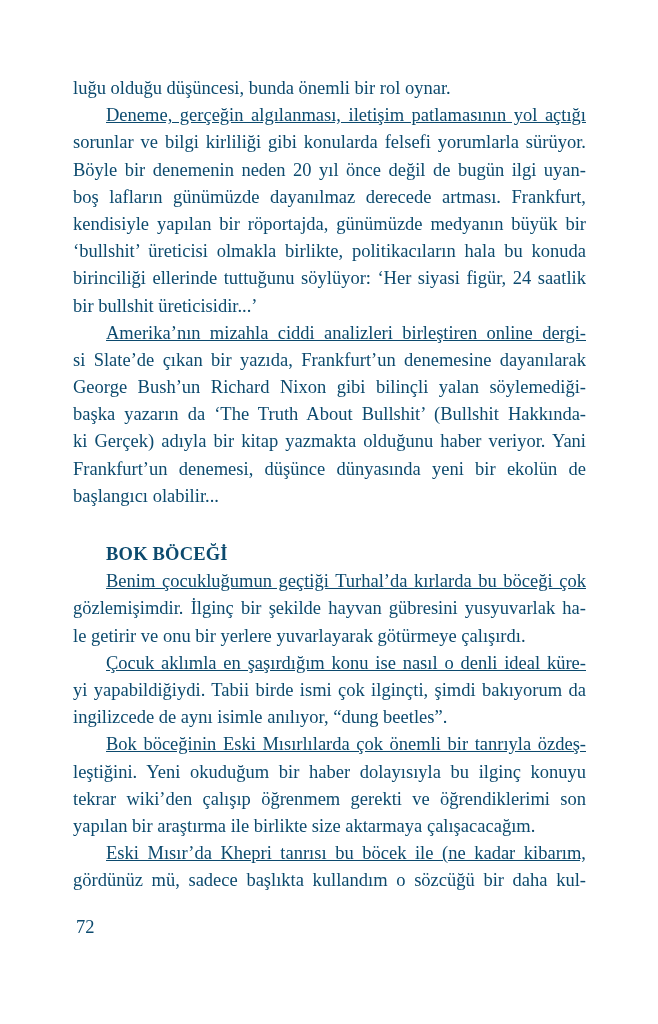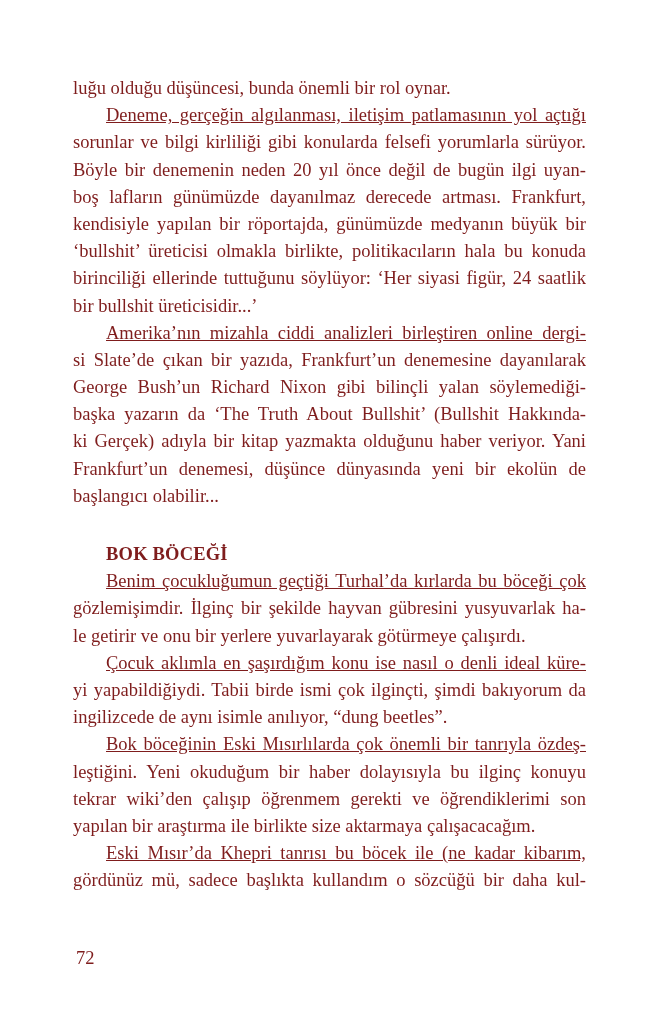--- a/index.html
+++ b/index.html
@@ -7,21 +7,21 @@
     padding: 0;
     background: #ffffff;
   }
   .page {
     position: relative;
     width: 658px;
     height: 1024px;
     background: #ffffff;
     overflow: hidden;
     font-family: "Liberation Serif", "DejaVu Serif", serif;
-    color: #7f1d1d;
+    color: #0c4a6e;
     border-radius: 6px;
   }
   .text-column {
     position: absolute;
     left: 73px;
     top: 75px;
     width: 513px;
     font-size: 18.5px;
     line-height: 27.2px;
     -webkit-font-smoothing: antialiased;
@@ -44,21 +44,21 @@
   .heading {
     margin-top: 31px;
     font-weight: bold;
     text-indent: 33px;
     height: 27.2px;
     letter-spacing: 0.2px;
   }
   .page-number {
     position: absolute;
     left: 76px;
-    top: 945px;
+    top: 914px;
     font-size: 18.5px;
     line-height: 27.2px;
   }
 </style>
 </head>
 <body>
 
 <div class="page">
   <div class="text-column">
       <div class="para">

